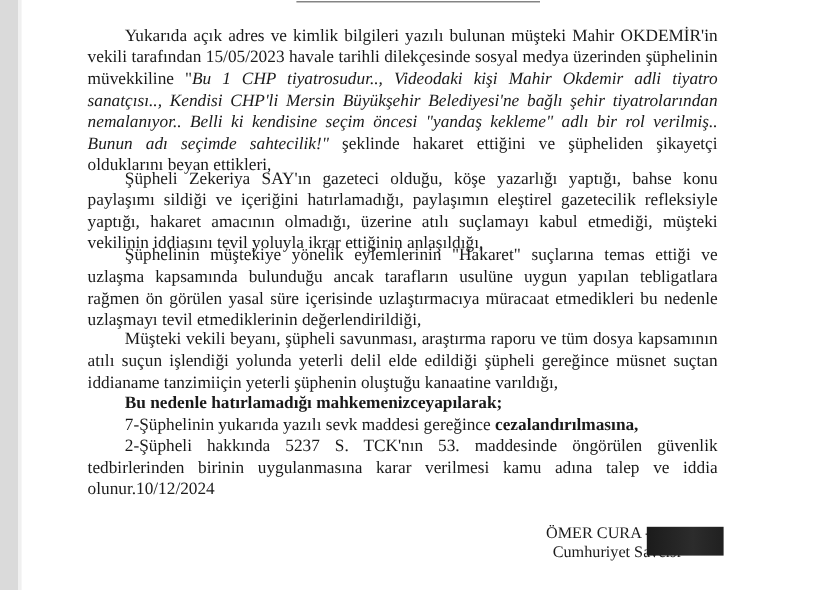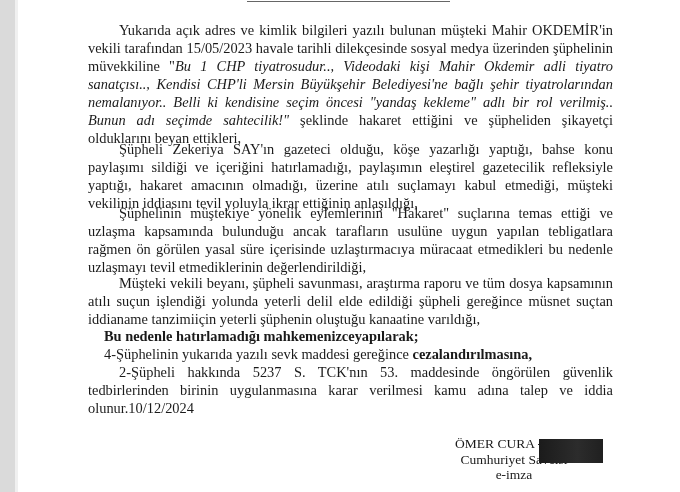--- a/index.html
+++ b/index.html
@@ -6,21 +6,21 @@
   body {
     width: 680px; height: 492px; overflow: hidden; background: #ffffff;
     font-family: "Liberation Serif", "DejaVu Serif", serif; color: #1a1a1a;
     position: relative;
   }
   .side-strip { position: absolute; left: 0; top: 0; width: 15px; height: 492px; background: #dadada; }
   .side-edge { position: absolute; left: 15px; top: 0; width: 3px; height: 492px; background: #f0f0f0; }
   .top-rule { position: absolute; left: 247px; top: 1px; width: 203px; height: 1px; background: #666; }
   .page { position: absolute; left: 73px; top: 0; width: 525px; }
   .p { position: absolute; left: 0; width: 525px; font-size: 14.4px; line-height: 18px; text-align: justify; margin: 0; }
-  .indent { text-indent: 31px; margin-left: 15px; }
+  .indent { text-indent: 31px; }
   .ind2 { padding-left: 31px; width: 494px; }
   i { font-style: italic; }
   b { font-weight: bold; }
   .sig { position: absolute; left: 449px; top: 436px; width: 130px; text-align: center; font-size: 13.5px; line-height: 15.5px; }
   .redact { position: absolute; left: 539px; top: 439px; width: 64px; height: 24px; background: linear-gradient(90deg, #1b1b1b, #2c2c2c 60%, #202020); }
 </style>
 </head>
 <body>
 
 <div class="side-strip"></div>
@@ -31,23 +31,22 @@
   <p class="p indent" style="top:21px"><span>Yukarıda açık adres ve kimlik bilgileri yazılı bulunan müşteki Mahir OKDEMİR'in vekili tarafından 15/05/2023 havale tarihli dilekçesinde sosyal medya üzerinden şüphelinin müvekkiline "</span><i>Bu 1 CHP tiyatrosudur.., Videodaki kişi Mahir Okdemir adli tiyatro sanatçısı.., Kendisi CHP'li Mersin Büyükşehir Belediyesi'ne bağlı şehir tiyatrolarından nemalanıyor.. Belli ki kendisine seçim öncesi "yandaş kekleme" adlı bir rol verilmiş.. Bunun adı seçimde sahtecilik!"</i><span> şeklinde hakaret ettiğini ve şüpheliden şikayetçi olduklarını beyan ettikleri,</span></p>
 
   <p class="p indent" style="top:140px">Şüpheli Zekeriya SAY'ın gazeteci olduğu, köşe yazarlığı yaptığı, bahse konu paylaşımı sildiği ve içeriğini hatırlamadığı, paylaşımın eleştirel gazetecilik refleksiyle yaptığı, hakaret amacının olmadığı, üzerine atılı suçlamayı kabul etmediği, müşteki vekilinin iddiasını tevil yoluyla ikrar ettiğinin anlaşıldığı,</p>
 
   <p class="p indent" style="top:204px">Şüphelinin müştekiye yönelik eylemlerinin "Hakaret" suçlarına temas ettiği ve uzlaşma kapsamında bulunduğu ancak tarafların usulüne uygun yapılan tebligatlara rağmen ön görülen yasal süre içerisinde uzlaştırmacıya müracaat etmedikleri bu nedenle uzlaşmayı tevil etmediklerinin değerlendirildiği,</p>
 
   <p class="p indent" style="top:274px">Müşteki vekili beyanı, şüpheli savunması, araştırma raporu ve tüm dosya kapsamının atılı suçun işlendiği yolunda yeterli delil elde edildiği şüpheli gereğince müsnet suçtan iddianame tanzimiiçin yeterli şüphenin oluştuğu kanaatine varıldığı,</p>
 
   <p class="p ind2" style="top:327px; font-weight:bold">Bu nedenle hatırlamadığı mahkemenizceyapılarak;</p>
 
-  <p class="p ind2" style="top:345px"><span>4-Şüphelinin yukarıda yazılı sevk maddesi gereğince </span><b>cezalandırılmasına,</b></p>
+  <p class="p ind2" style="top:345px"><span>7-Şüphelinin yukarıda yazılı sevk maddesi gereğince </span><b>cezalandırılmasına,</b></p>
 
   <p class="p indent" style="top:363px">2-Şüpheli hakkında 5237 S. TCK'nın 53. maddesinde öngörülen güvenlik tedbirlerinden birinin uygulanmasına karar verilmesi kamu adına talep ve iddia olunur.10/12/2024</p>
 </div>
 
 <div class="sig">
   <div style="text-align:left; padding-left:6px">ÖMER CURA -</div>
   <div>Cumhuriyet Savcısı</div>
-  <div>e-imza</div>
 </div>
 <div class="redact"></div>
 
 </body></html>

